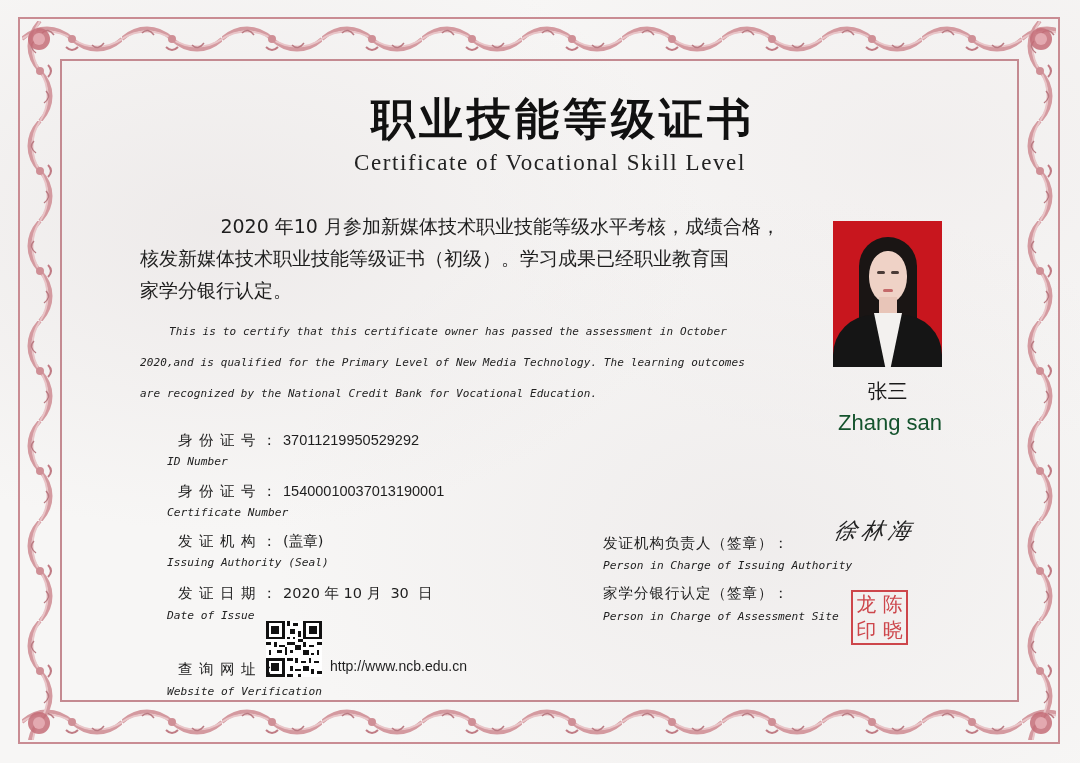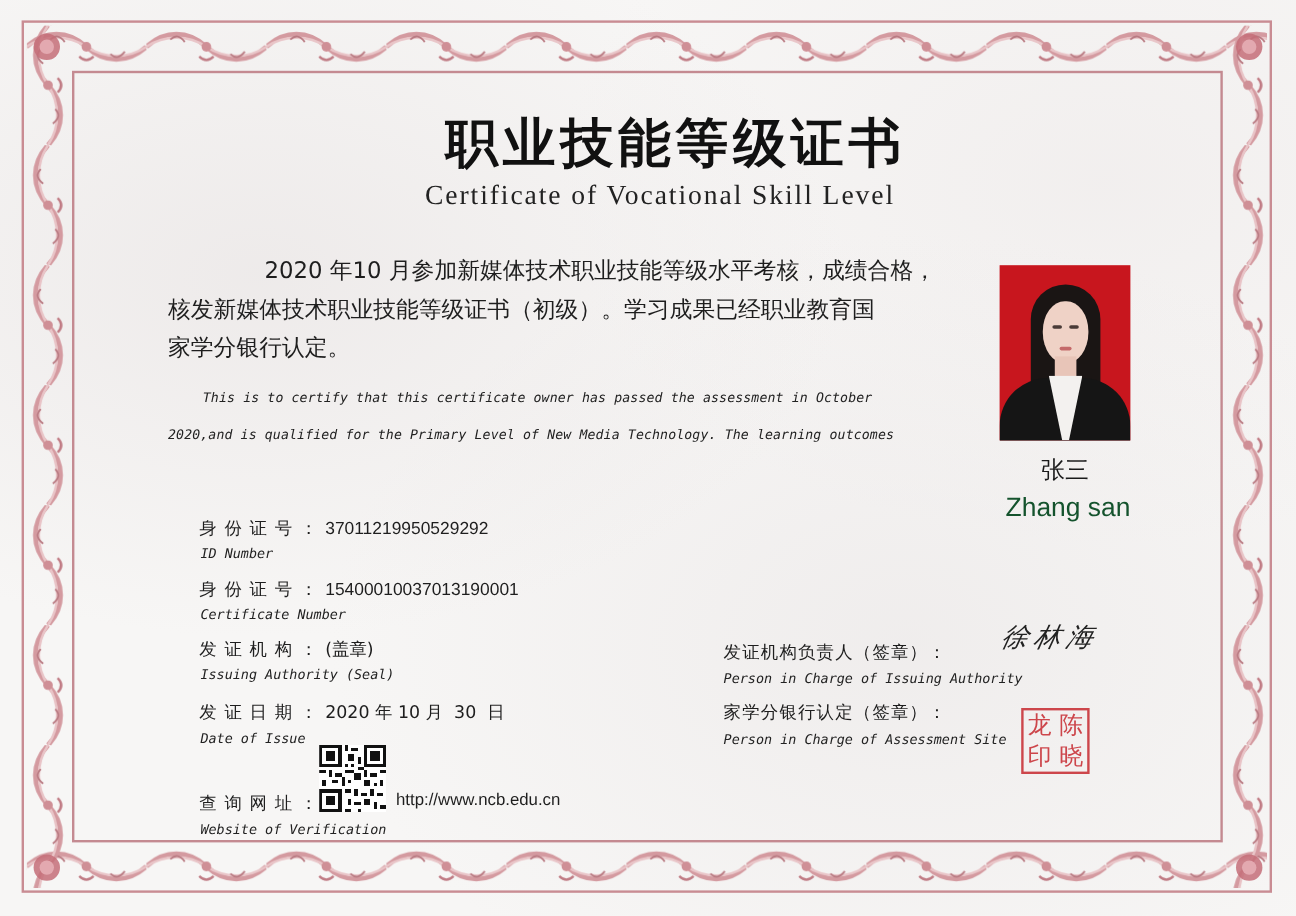--- a/index.html
+++ b/index.html
@@ -60,21 +60,21 @@
     .photo .neck { position:absolute; left: 46px; top: 76px; width: 18px; height: 20px; background:#e8c5b8; }
     .photo .suit { position:absolute; left: 0; top: 94px; width: 109px; height: 60px; background:#151515; border-radius: 40px 40px 0 0; }
     .photo .shirt { position:absolute; left: 41px; top: 92px; width: 28px; height: 54px; background:#f3f1ef; clip-path: polygon(0 0,100% 0,60% 100%,40% 100%); }
     .photo .eye { position:absolute; top: 50px; width: 8px; height: 3px; background:#4a3b37; border-radius:2px; }
     .photo .mouth { position:absolute; left: 50px; top: 68px; width: 10px; height: 3px; background:#c46a6a; border-radius:2px; }
 
     .name-cn { position: absolute; left: 833px; top: 378px; width: 109px; text-align: center; font-size: 20px; color:#1a1a1a; }
     .name-en { position: absolute; left: 820px; top: 410px; width: 140px; text-align: center; font-family: "Liberation Sans", sans-serif; font-size: 22px; color:#14532d; }
 
     .field-cn { position: absolute; font-size: 14.5px; color:#1e1e1e; white-space: nowrap; }
-    .field-cn .lab { letter-spacing: 6.5px; }
+    .field-cn .lab { letter-spacing: 6.5px; margin-left: 12px; }
     .field-cn .val { font-family: "Liberation Sans", sans-serif; font-size: 14.5px; letter-spacing: 0; }
     .field-en { position: absolute; font-family: "DejaVu Sans Mono", monospace; font-style: italic; font-size: 11.2px; color:#222; white-space: nowrap; }
 
     .f-id { left: 166px; top: 431px; }
     .f-id-en { left: 167px; top: 455px; }
     .f-cert { left: 166px; top: 482px; }
     .f-cert-en { left: 167px; top: 506px; }
     .f-auth { left: 166px; top: 532px; }
     .f-auth-en { left: 167px; top: 556px; }
     .f-date { left: 166px; top: 584px; }
@@ -179,20 +179,21 @@
 
 <div class="body-cn">
   <span class="l1">2020 年10 月参加新媒体技术职业技能等级水平考核，成绩合格，</span>
   <span style="display:block">核发新媒体技术职业技能等级证书（初级）。学习成果已经职业教育国</span>
   <span style="display:block">家学分银行认定。</span>
 </div>
 
 <div class="body-en">
   <span class="e1">This is to certify that this certificate owner has passed the assessment in October</span>
   <span style="display:block">2020,and is qualified for the Primary Level of New Media Technology. The learning outcomes</span>
+  <span style="display:block">are recognized by the National Credit Bank for Vocational Education.</span>
 </div>
 
 <div class="photo">
   <div class="hair"></div>
   <div class="face"></div>
   <div class="eye" style="left:44px"></div>
   <div class="eye" style="left:58px"></div>
   <div class="mouth"></div>
   <div class="neck"></div>
   <div class="suit"></div>

